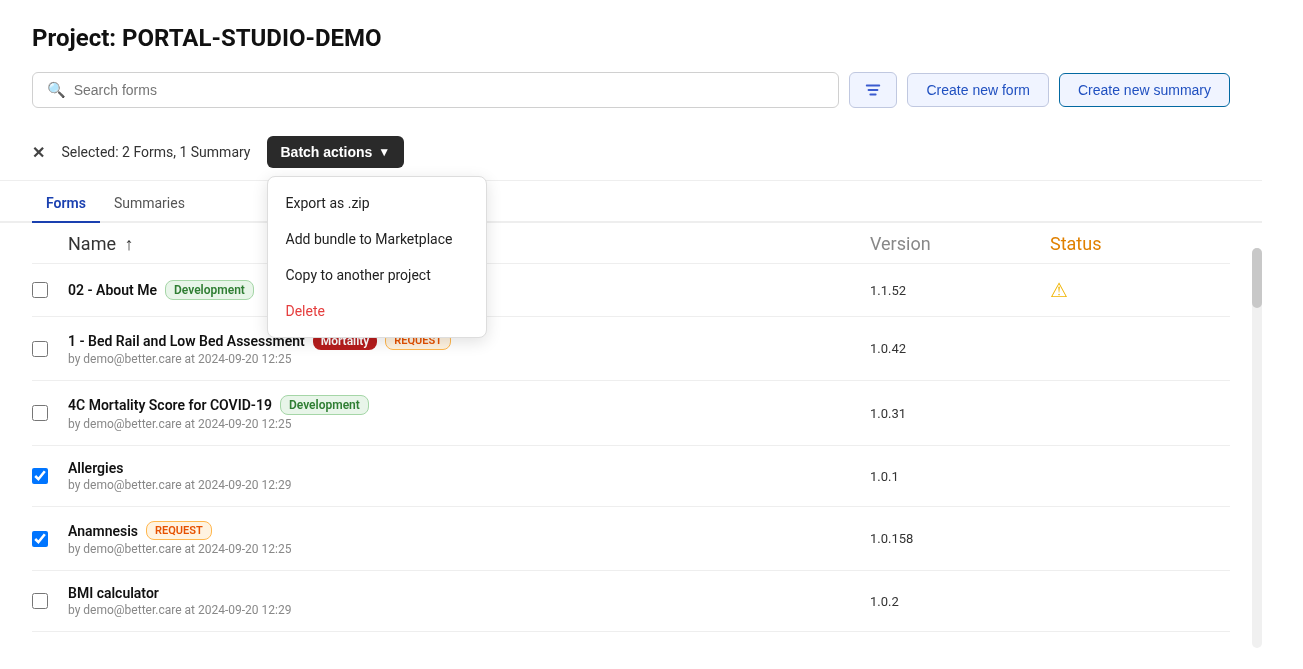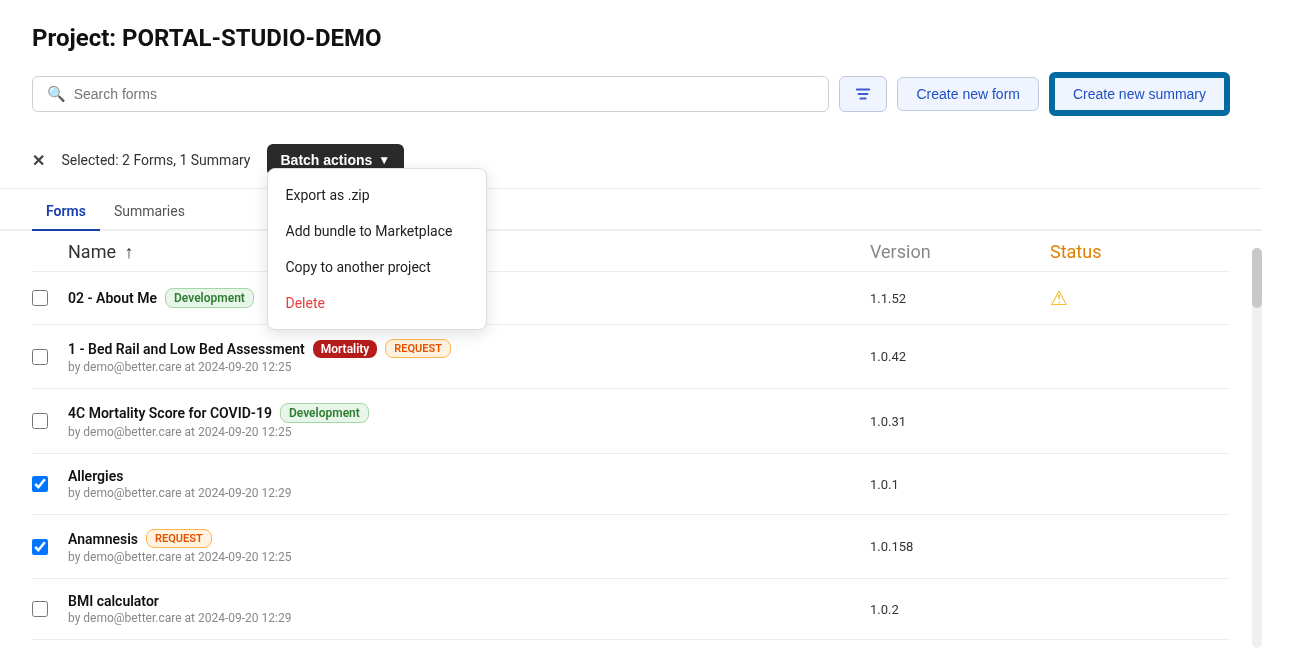--- a/index.html
+++ b/index.html
@@ -12,30 +12,30 @@
 
     .toolbar { display: flex; align-items: center; gap: 10px; margin-bottom: 16px; }
     .search-box { flex: 1; display: flex; align-items: center; border: 1px solid #d0d0d0; border-radius: 6px; padding: 8px 14px; gap: 8px; background: #fff; max-width: 820px; }
     .search-box input { border: none; outline: none; flex: 1; font-size: 14px; color: #555; background: transparent; }
     .search-icon { color: #999; font-size: 15px; }
 
     .filter-btn { border: 1px solid #c0c8e0; border-radius: 6px; background: #f0f4ff; padding: 8px 14px; cursor: pointer; display: flex; align-items: center; gap: 6px; color: #3a5bcf; }
     .filter-btn svg { width: 18px; height: 18px; }
 
     .btn-create-form { border: 1px solid #c0c8e0; border-radius: 6px; background: #f0f4ff; padding: 8px 18px; cursor: pointer; color: #2050c0; font-size: 14px; white-space: nowrap; }
-    .btn-create-summary { border: 6px solid #0369a1; border-radius: 6px; background: #f0f4ff; padding: 8px 18px; cursor: pointer; color: #2050c0; font-size: 14px; white-space: nowrap; }
+    .btn-create-summary { border: 1px solid #0369a1; border-radius: 6px; background: #f0f4ff; padding: 8px 18px; cursor: pointer; color: #2050c0; font-size: 14px; white-space: nowrap; }
 
     .selection-bar { display: flex; align-items: center; gap: 16px; padding: 12px 32px; border-bottom: 1px solid #eee; }
     .close-x { cursor: pointer; font-size: 16px; color: #444; font-weight: bold; }
     .selection-text { font-size: 14px; color: #333; text-align: right; }
 
     .batch-btn { display: flex; align-items: center; gap: 6px; background: #2a2a2a; color: #fff; border: none; border-radius: 6px; padding: 8px 14px; cursor: pointer; font-size: 14px; font-weight: 600; position: relative; }
     .batch-btn .chevron { font-size: 12px; }
 
-    .dropdown-menu { position: absolute; top: 24px; left: 0; background: #fff; border: 1px solid #ddd; border-radius: 8px; box-shadow: 0 4px 16px rgba(0,0,0,0.12); z-index: 100; width: 220px; padding: 8px 0; }
+    .dropdown-menu { position: absolute; top: 40px; left: 0; background: #fff; border: 1px solid #ddd; border-radius: 8px; box-shadow: 0 4px 16px rgba(0,0,0,0.12); z-index: 100; width: 220px; padding: 8px 0; }
     .dropdown-item { padding: 10px 18px; cursor: pointer; font-size: 14px; color: #222; }
     .dropdown-item.delete { color: #e53e3e; }
 
     .tabs { display: flex; align-items: center; gap: 0; padding: 0 32px; border-bottom: 2px solid #eee; margin-top: 4px; }
     .tab { padding: 10px 14px; cursor: pointer; font-size: 14px; color: #555; border-bottom: 2px solid transparent; margin-bottom: -2px; }
     .tab.active { color: #1a40b0; border-bottom: 2px solid #1a40b0; font-weight: 600; }
 
     .table-area { padding: 0 32px; }
     .table-header { display: grid; grid-template-columns: 36px 1fr 180px 180px; padding: 10px 0 8px 0; border-bottom: 1px solid #eee; }
     .table-header-cell { font-size: 18px; color: #888; font-weight: 400; }

